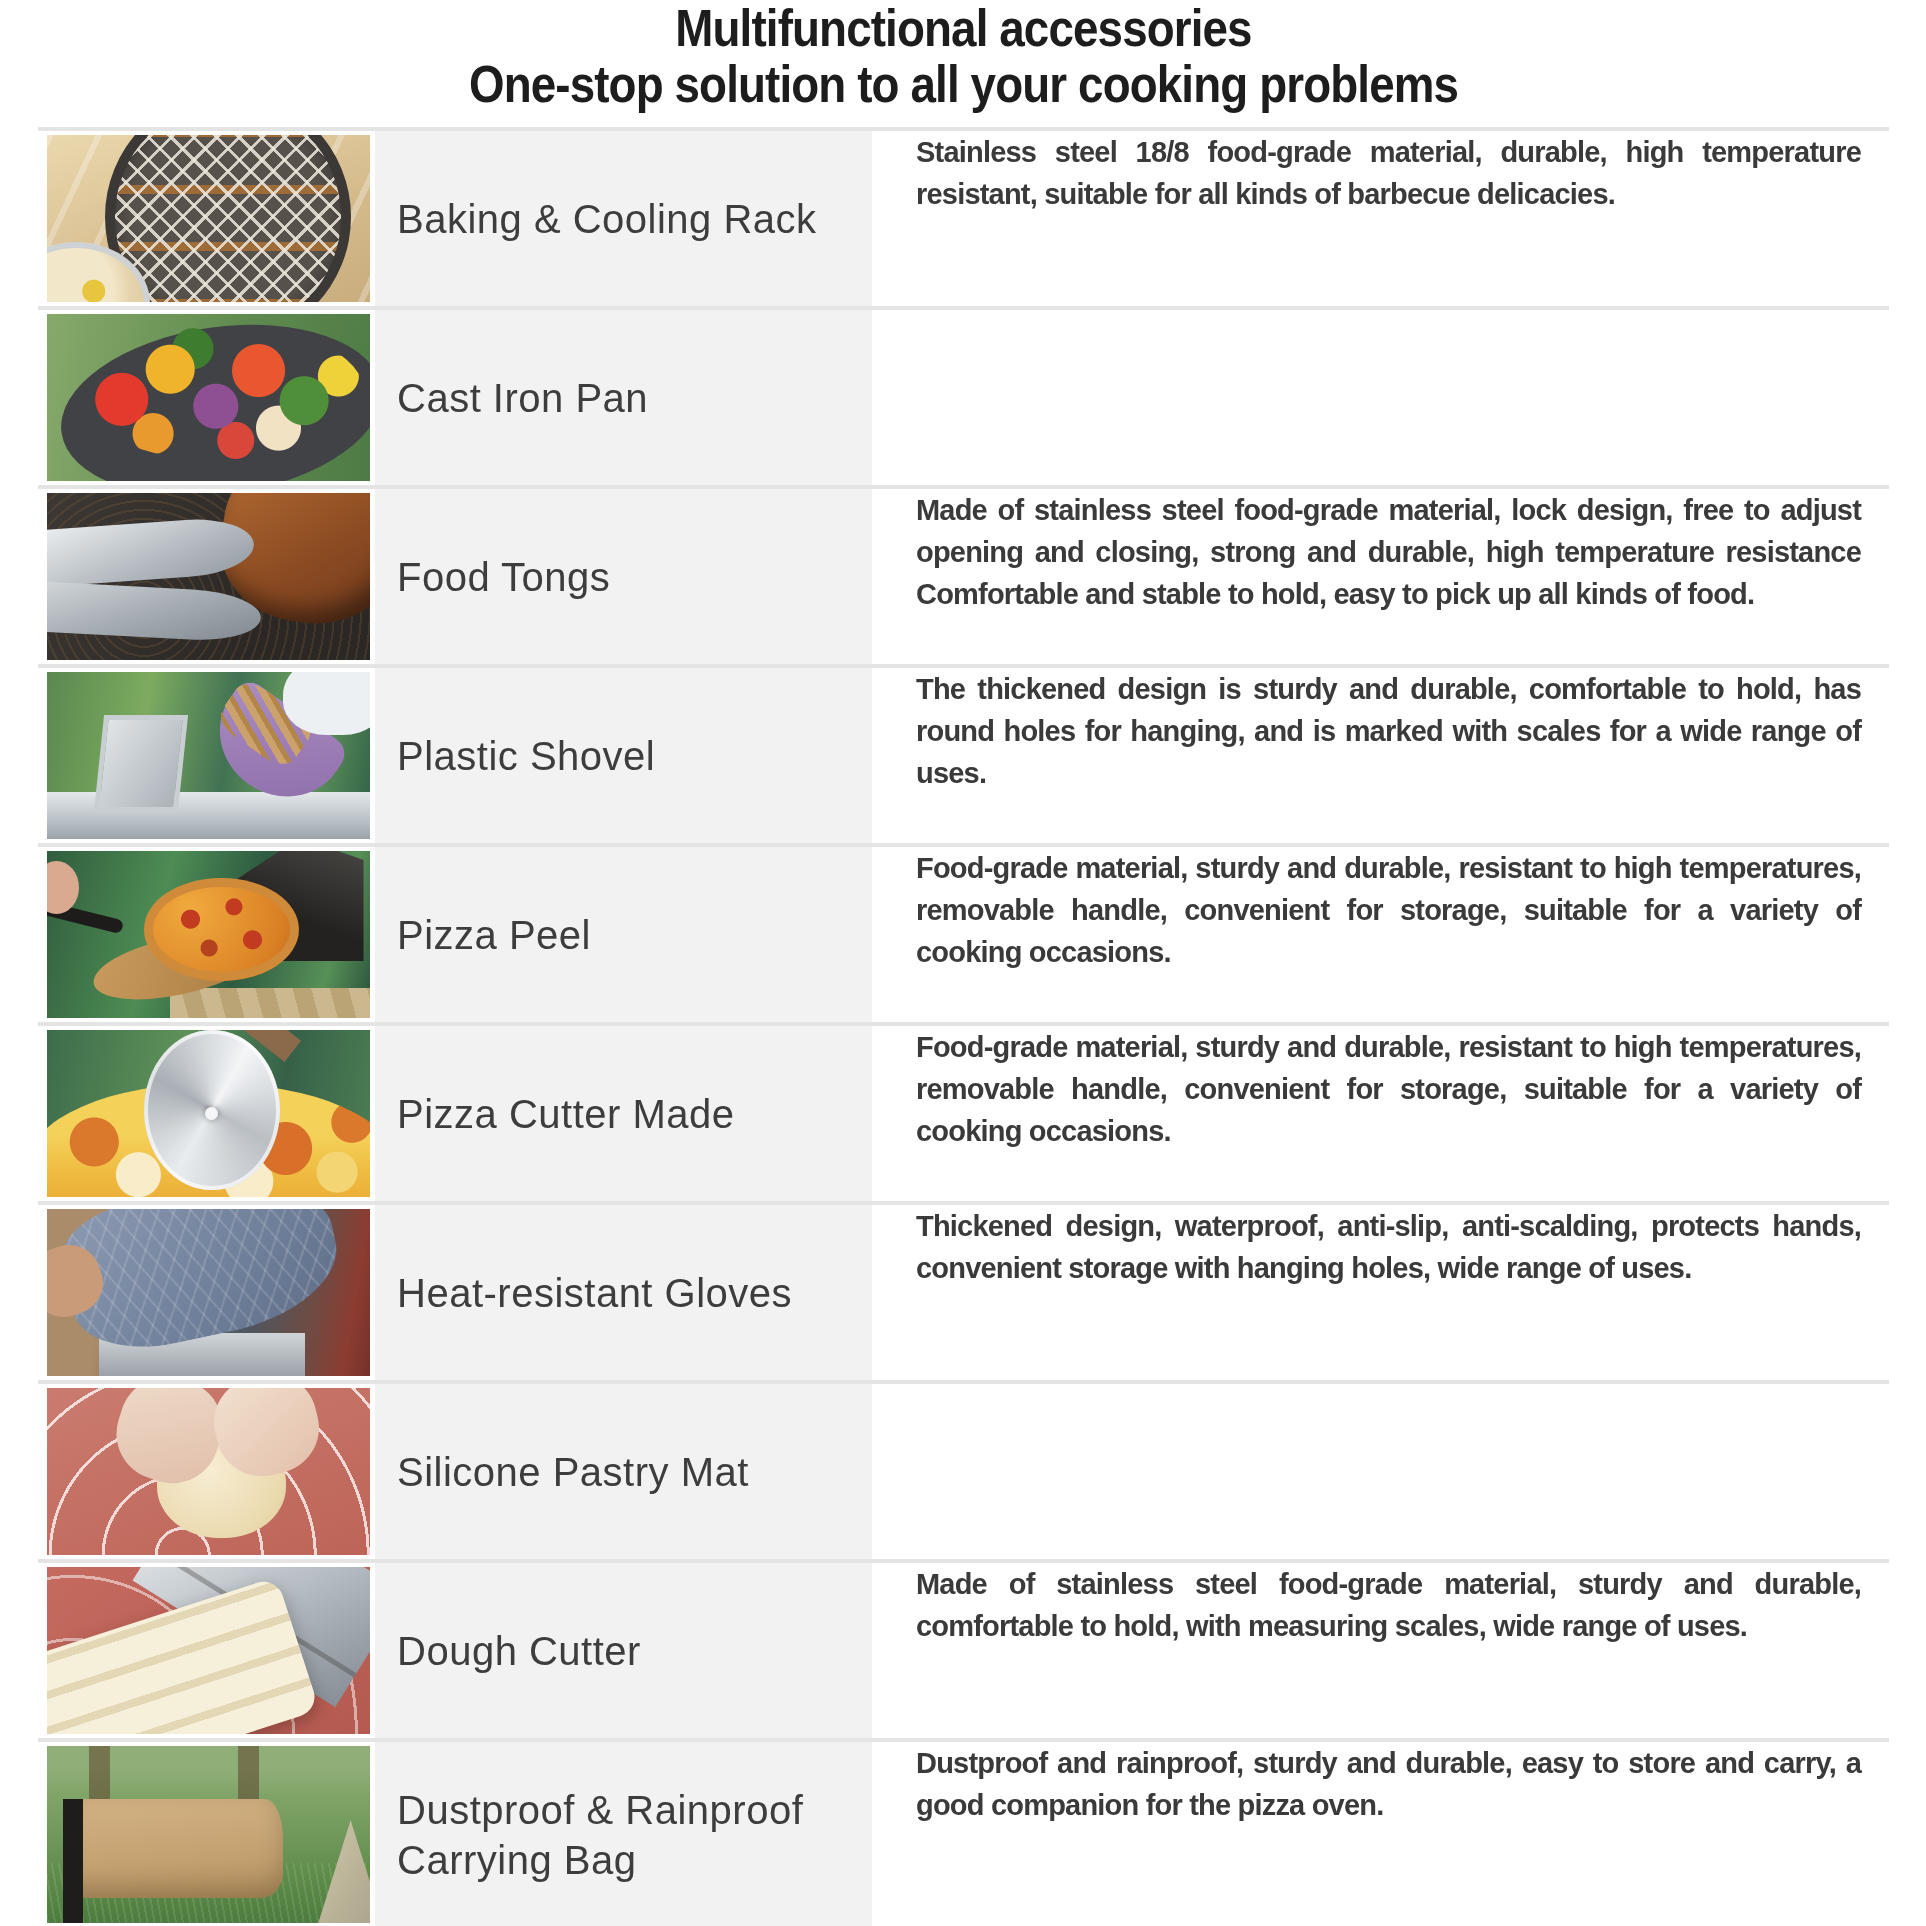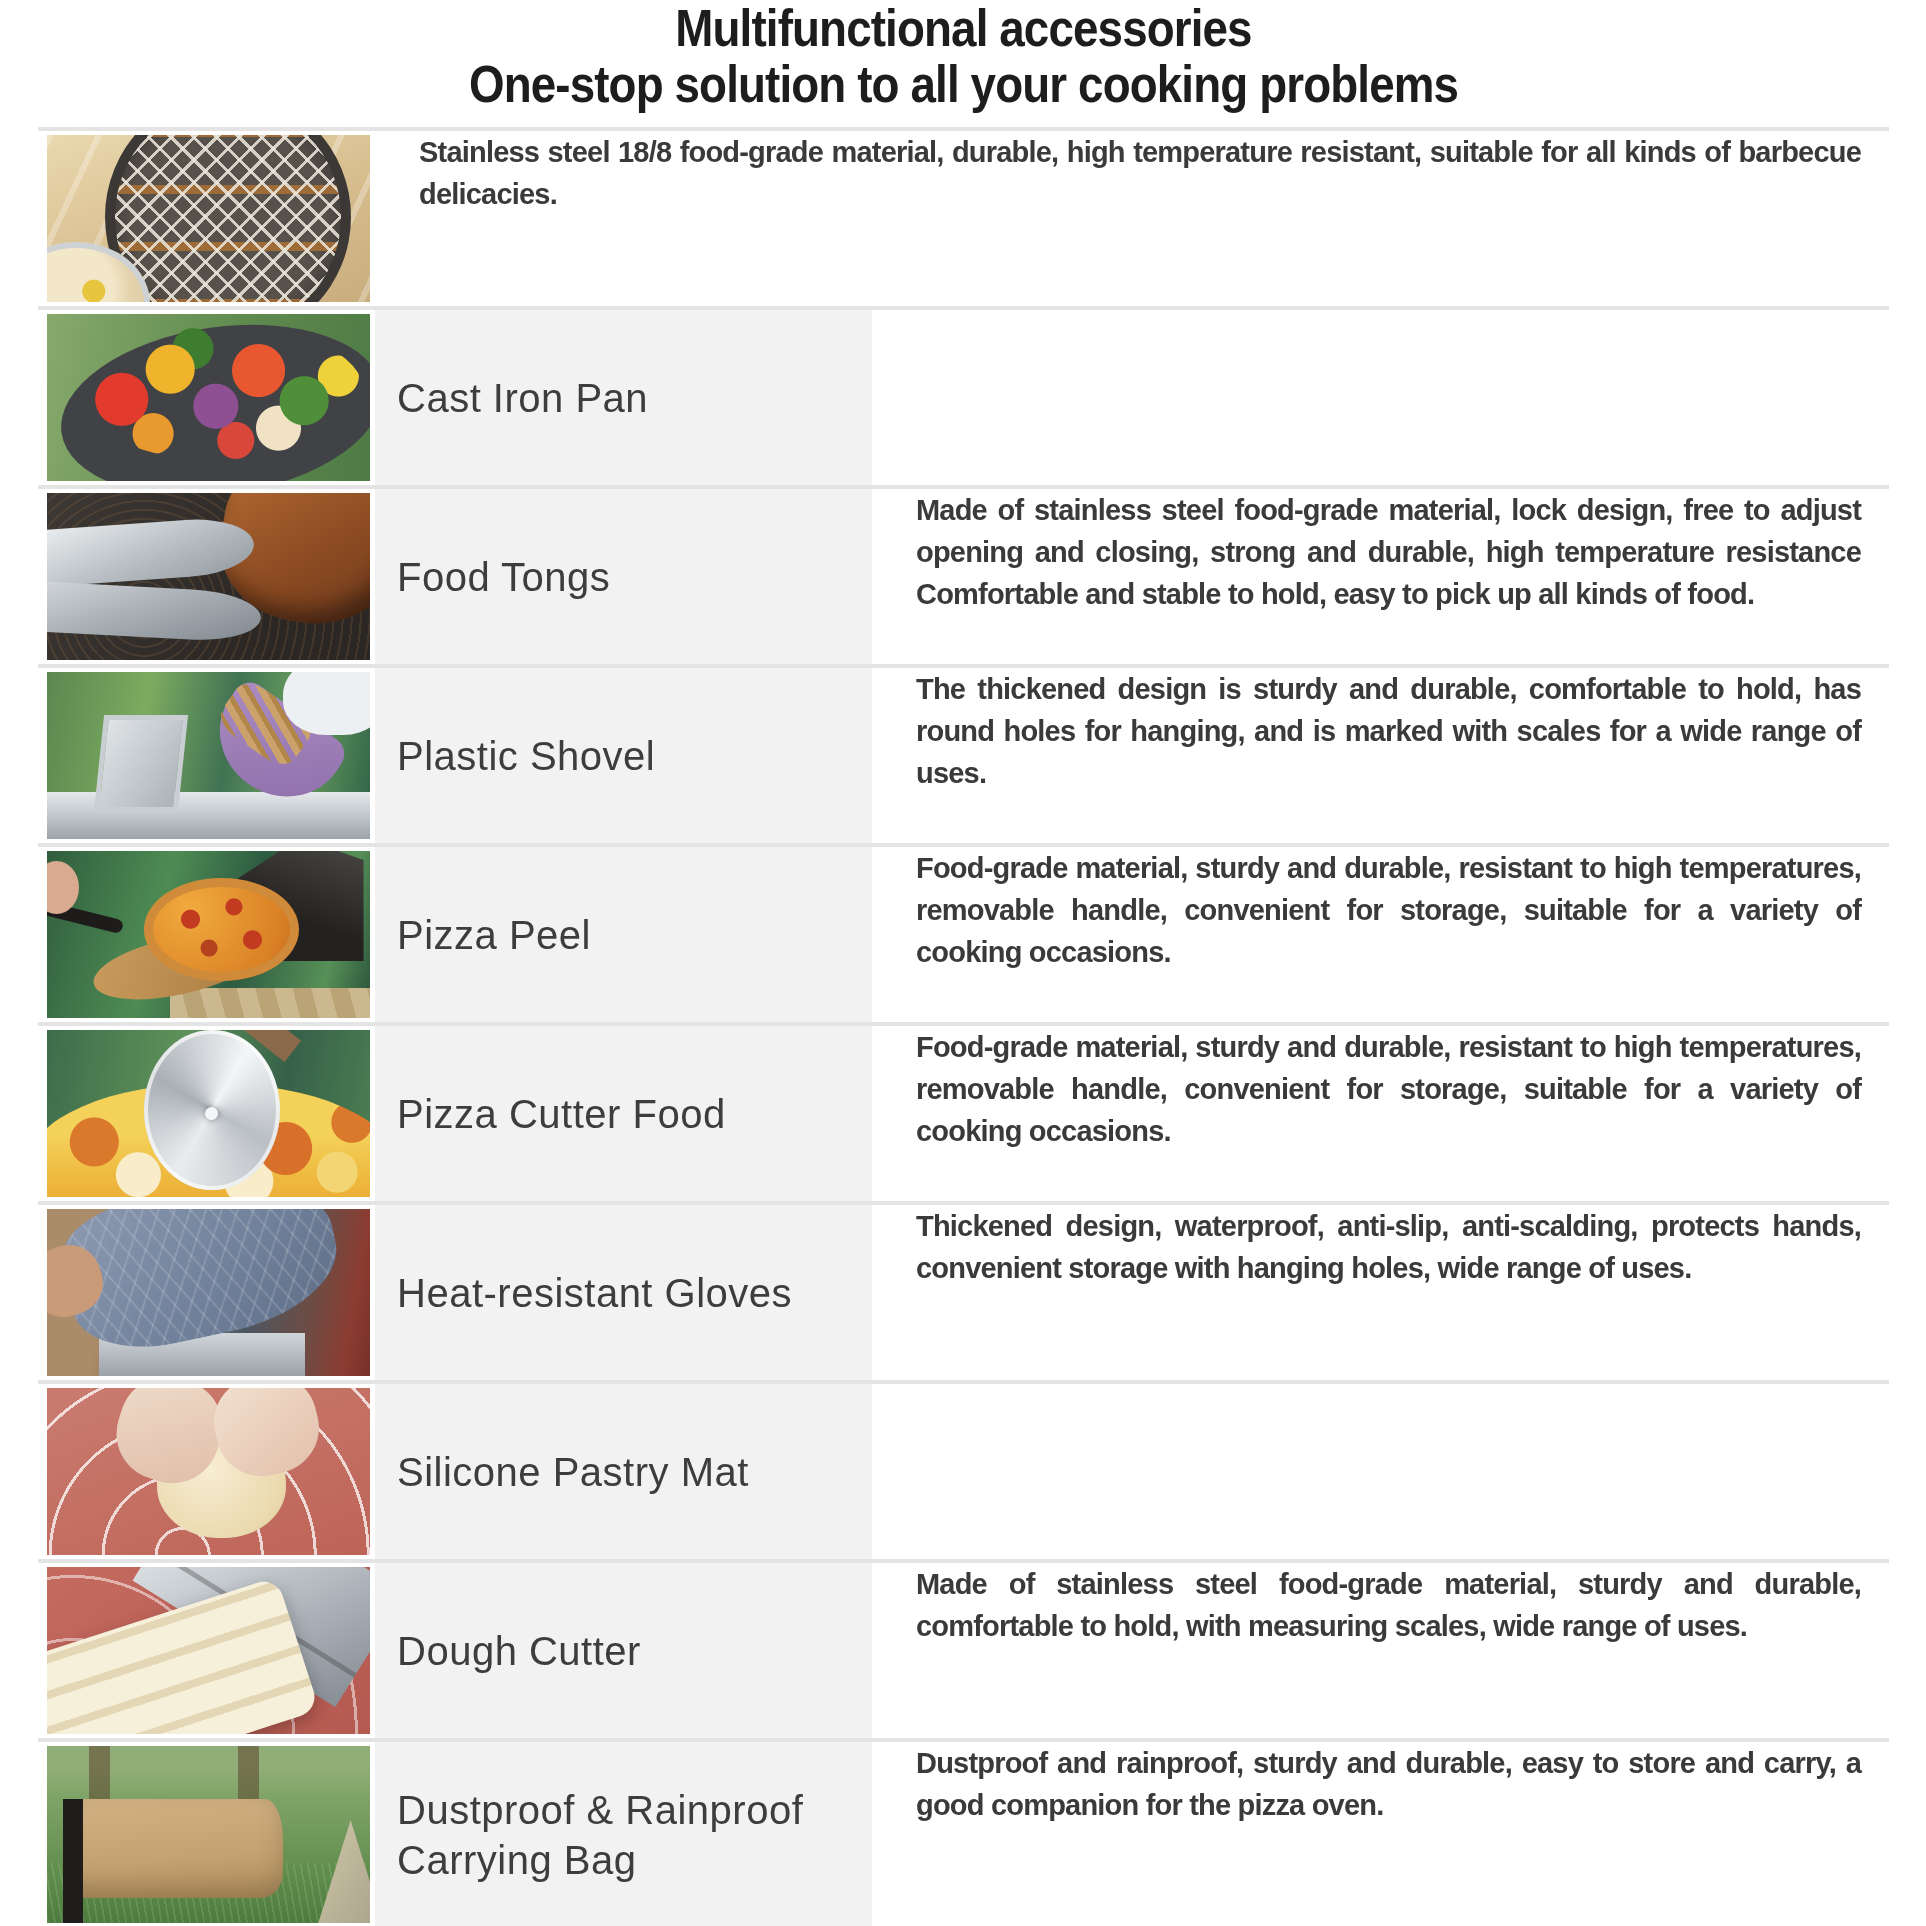--- a/index.html
+++ b/index.html
@@ -174,20 +174,23 @@
   <span class="line">One-stop solution to all your cooking problems</span>
 </header>
 
 <main class="table">
 
   <section class="row">
     <div class="photo photo-rack">
       <div class="grill"></div>
       <div class="plate"></div>
     </div>
+    <div class="name-cell">
+      <span>Baking &amp; Cooling Rack</span>
+    </div>
     <div class="desc-cell">
       <p>Stainless steel 18/8 food-grade material, durable, high temperature resistant, suitable for all kinds of barbecue delicacies.</p>
     </div>
   </section>
 
   <section class="row">
     <div class="photo photo-pan">
       <div class="pan-body"></div>
       <div class="veggies"></div>
     </div>
@@ -245,21 +248,21 @@
   </section>
 
   <section class="row">
     <div class="photo photo-cutter">
       <div class="pizza-closeup"></div>
       <div class="wheel"></div>
       <div class="axle"></div>
       <div class="wheel-handle"></div>
     </div>
     <div class="name-cell">
-      <span>Pizza Cutter Food</span>
+      <span>Pizza Cutter Made</span>
     </div>
     <div class="desc-cell">
       <p>Food-grade material, sturdy and durable, resistant to high temperatures, removable handle, convenient for storage, suitable for a variety of cooking occasions.</p>
     </div>
   </section>
 
   <section class="row">
     <div class="photo photo-gloves">
       <div class="steel-below"></div>
       <div class="glove-main"></div>

